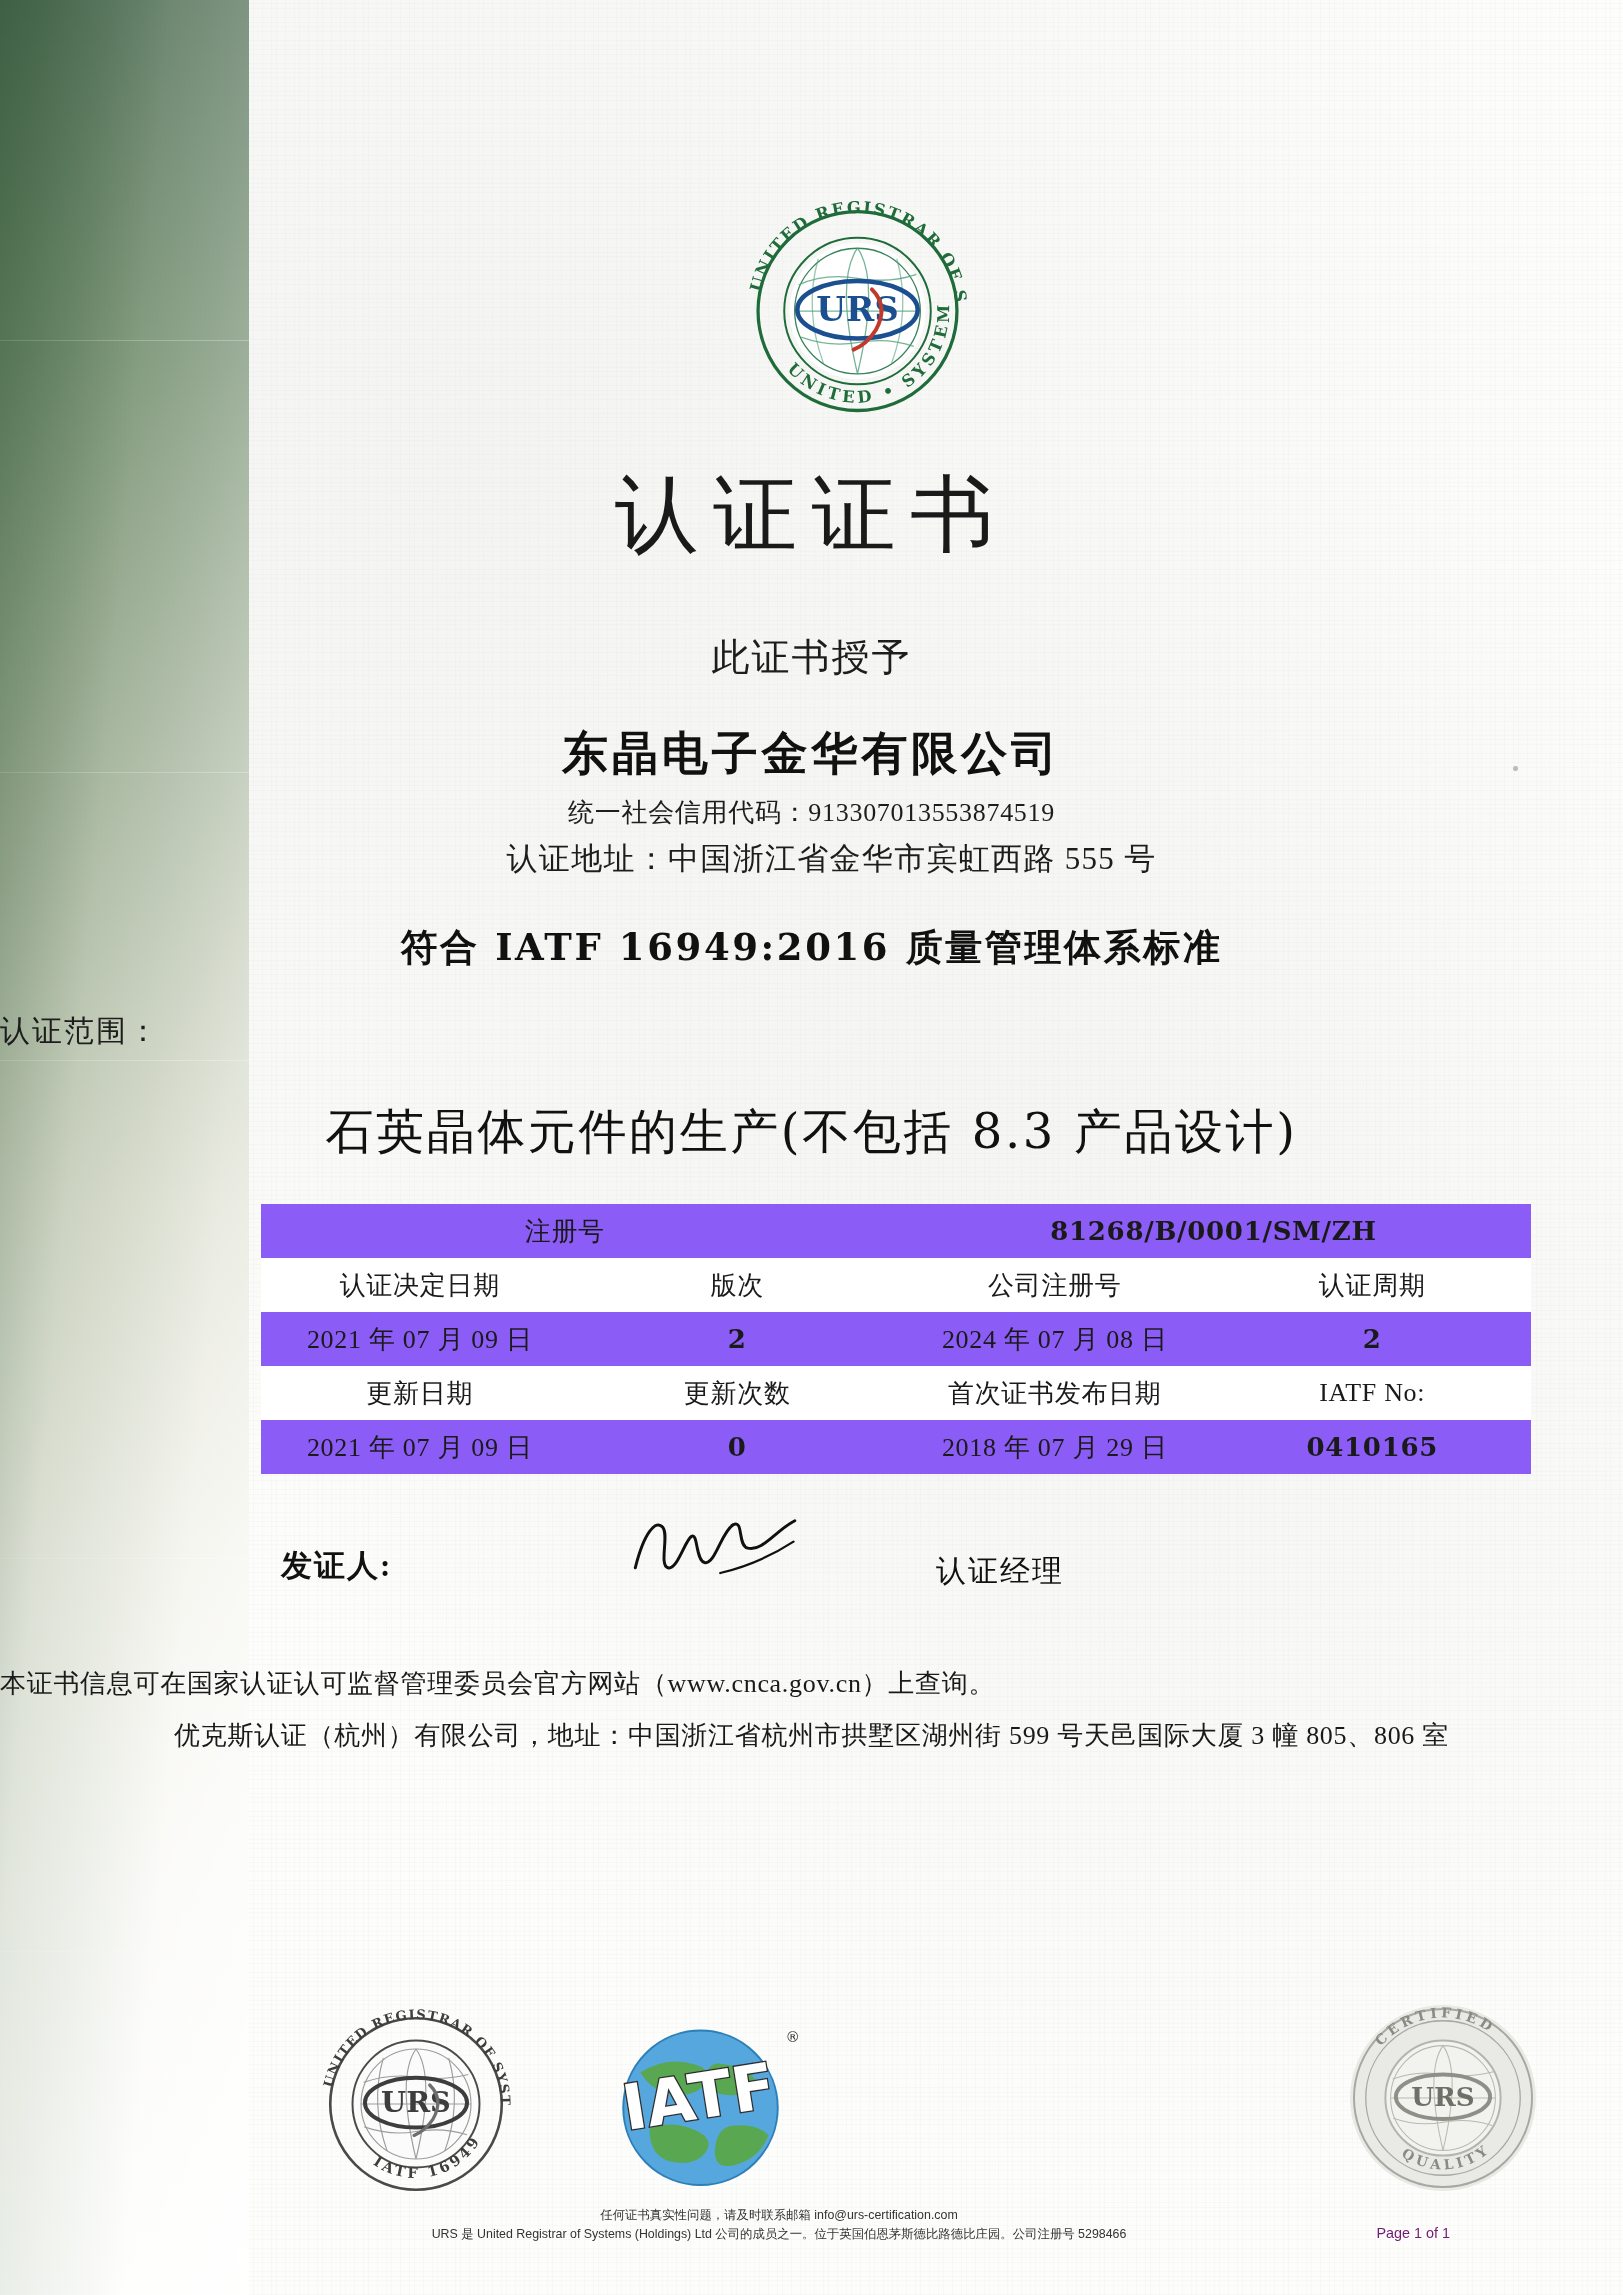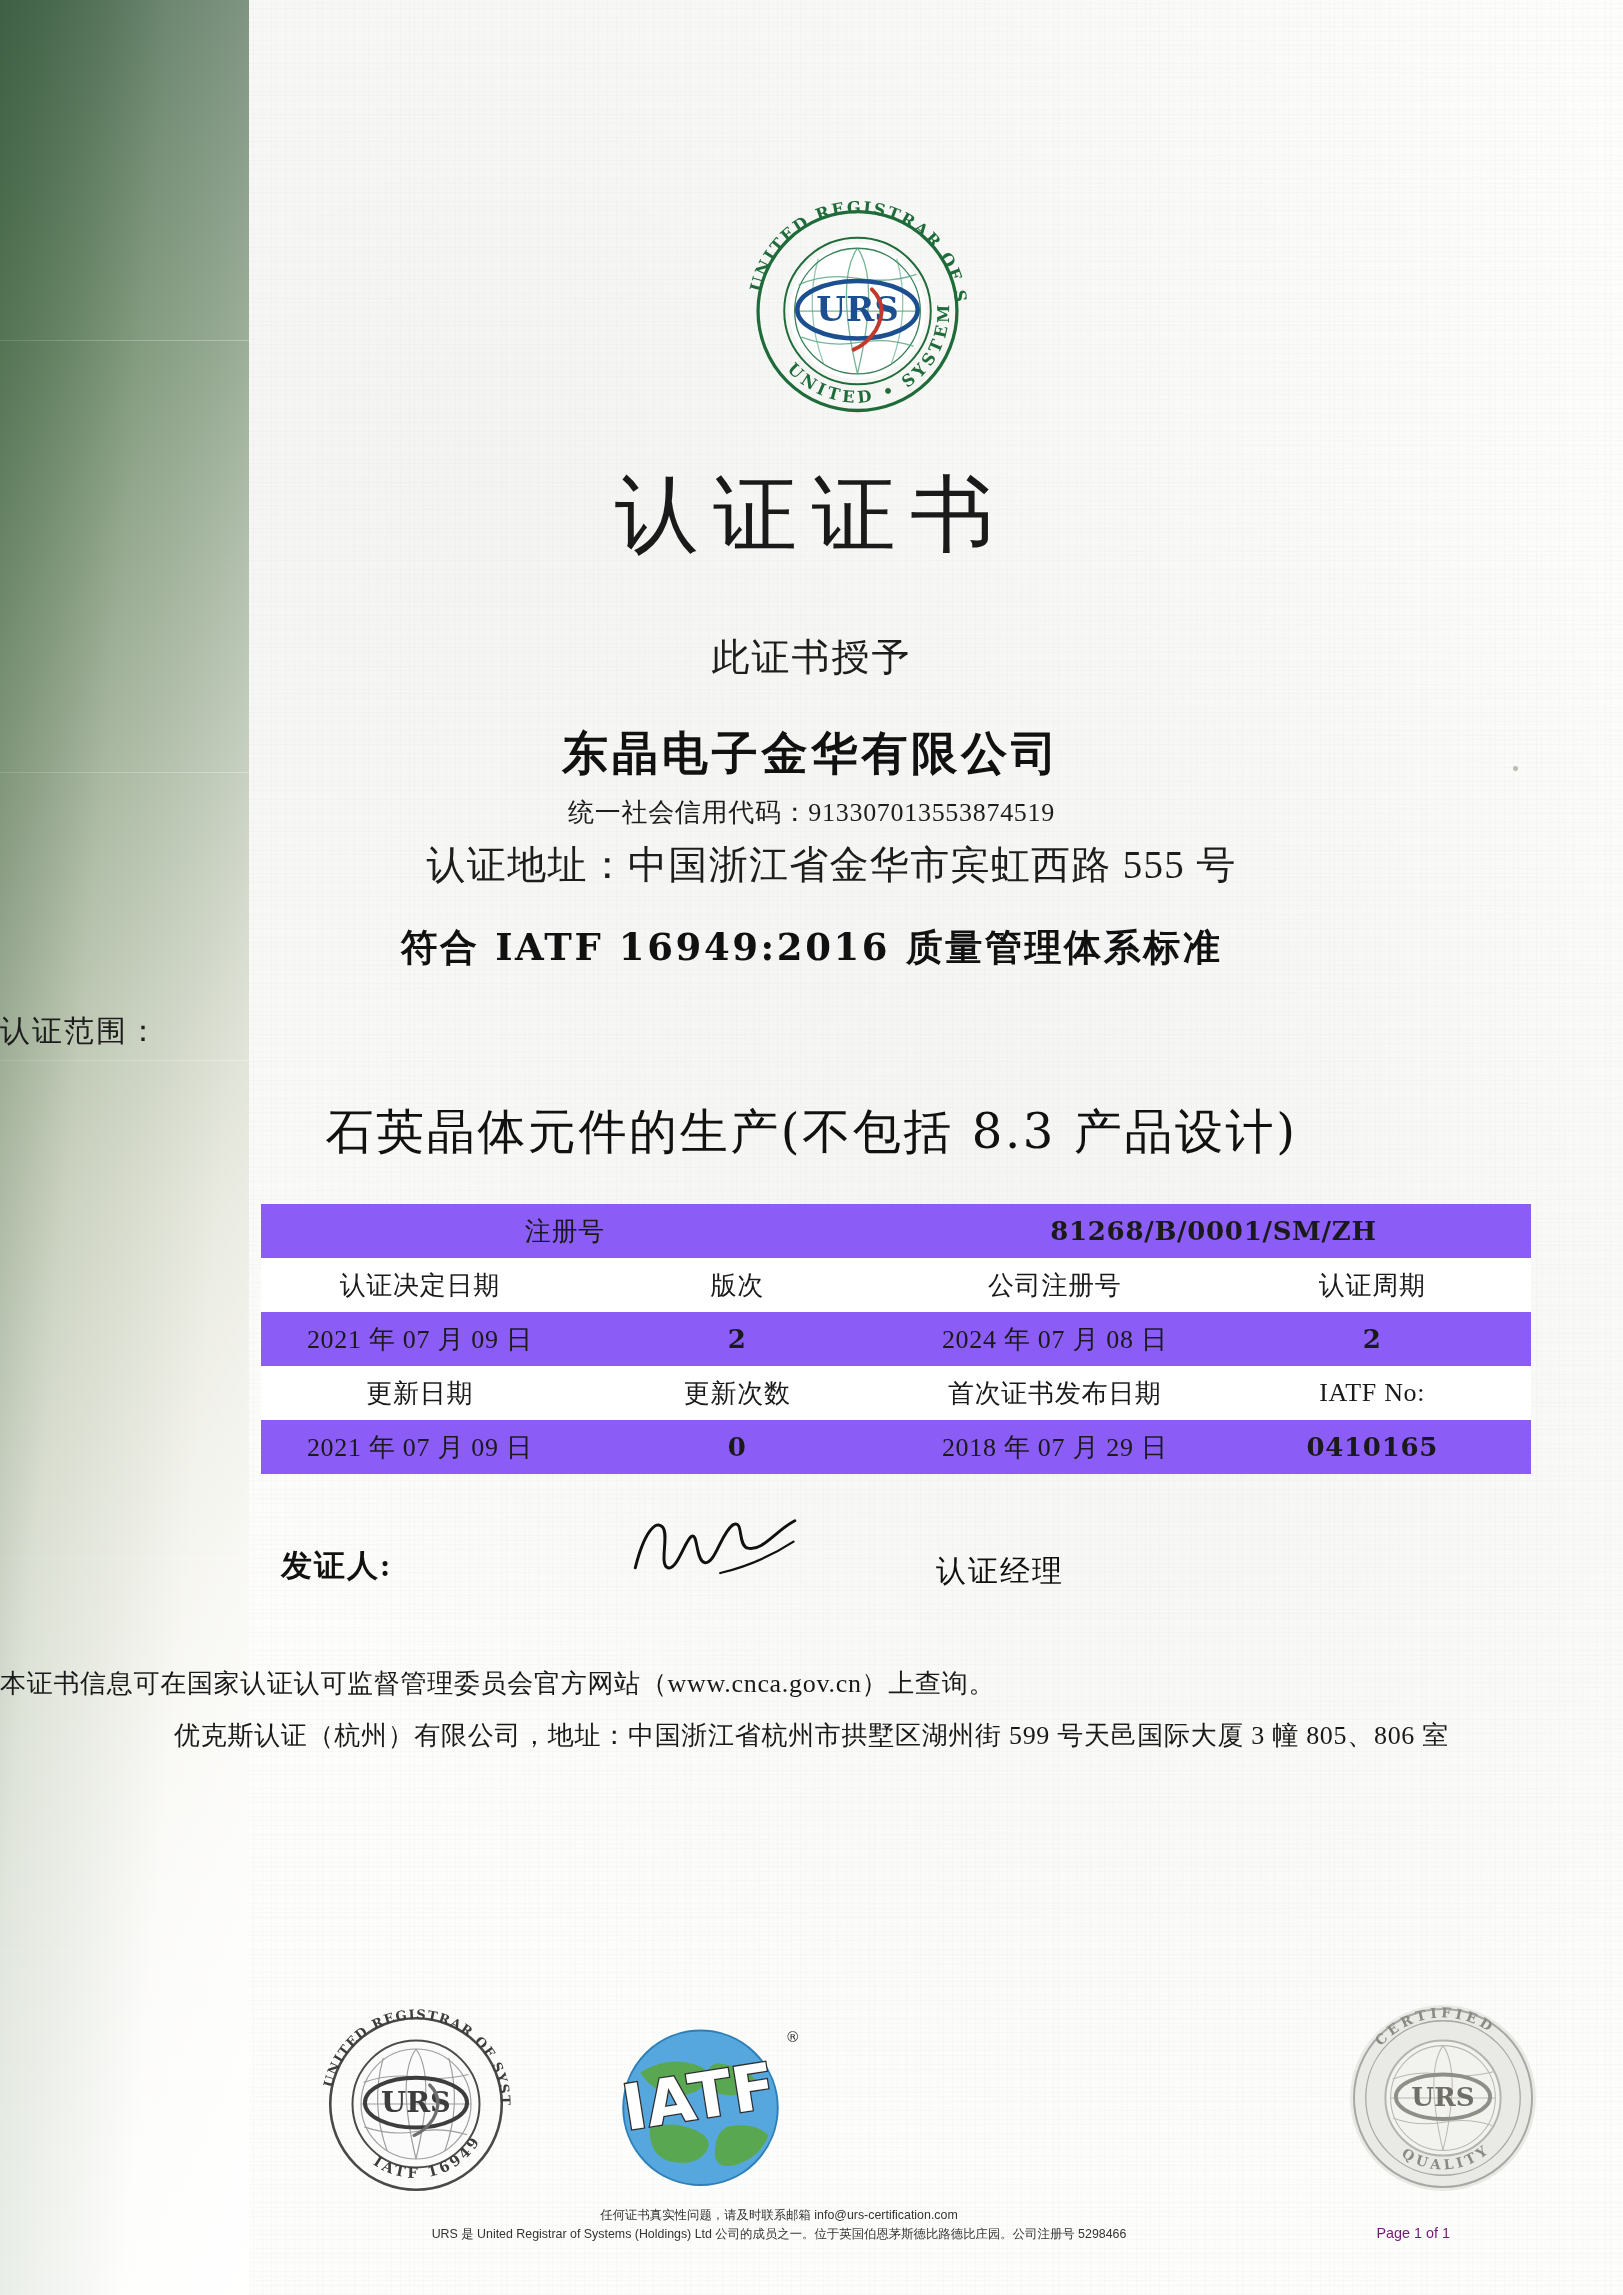--- a/index.html
+++ b/index.html
@@ -112,21 +112,21 @@
     font-size: 26px;
     letter-spacing: 0.7px;
     color: #1d1d1d;
   }
 
   .address-line {
     position: absolute;
     left: 0; right: 0;
     top: 838px;
     text-align: center;
-    font-size: 39px;
+    font-size: 31px;
     letter-spacing: 1.3px;
     color: #1d1d1d;
     padding-left: 40px;
   }
 
   .standard-line {
     position: absolute;
     left: 0; right: 0;
     top: 923px;
     text-align: center;

